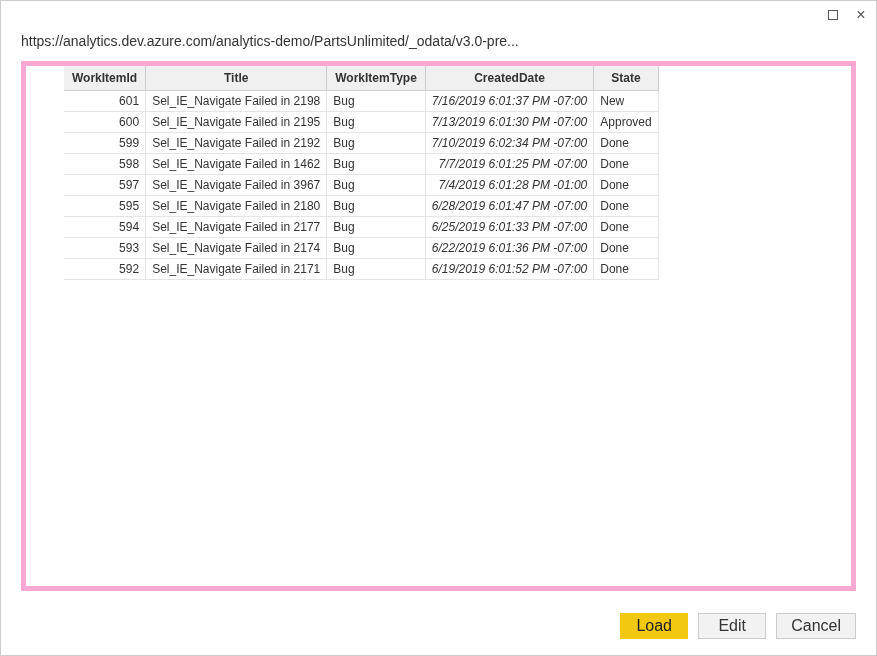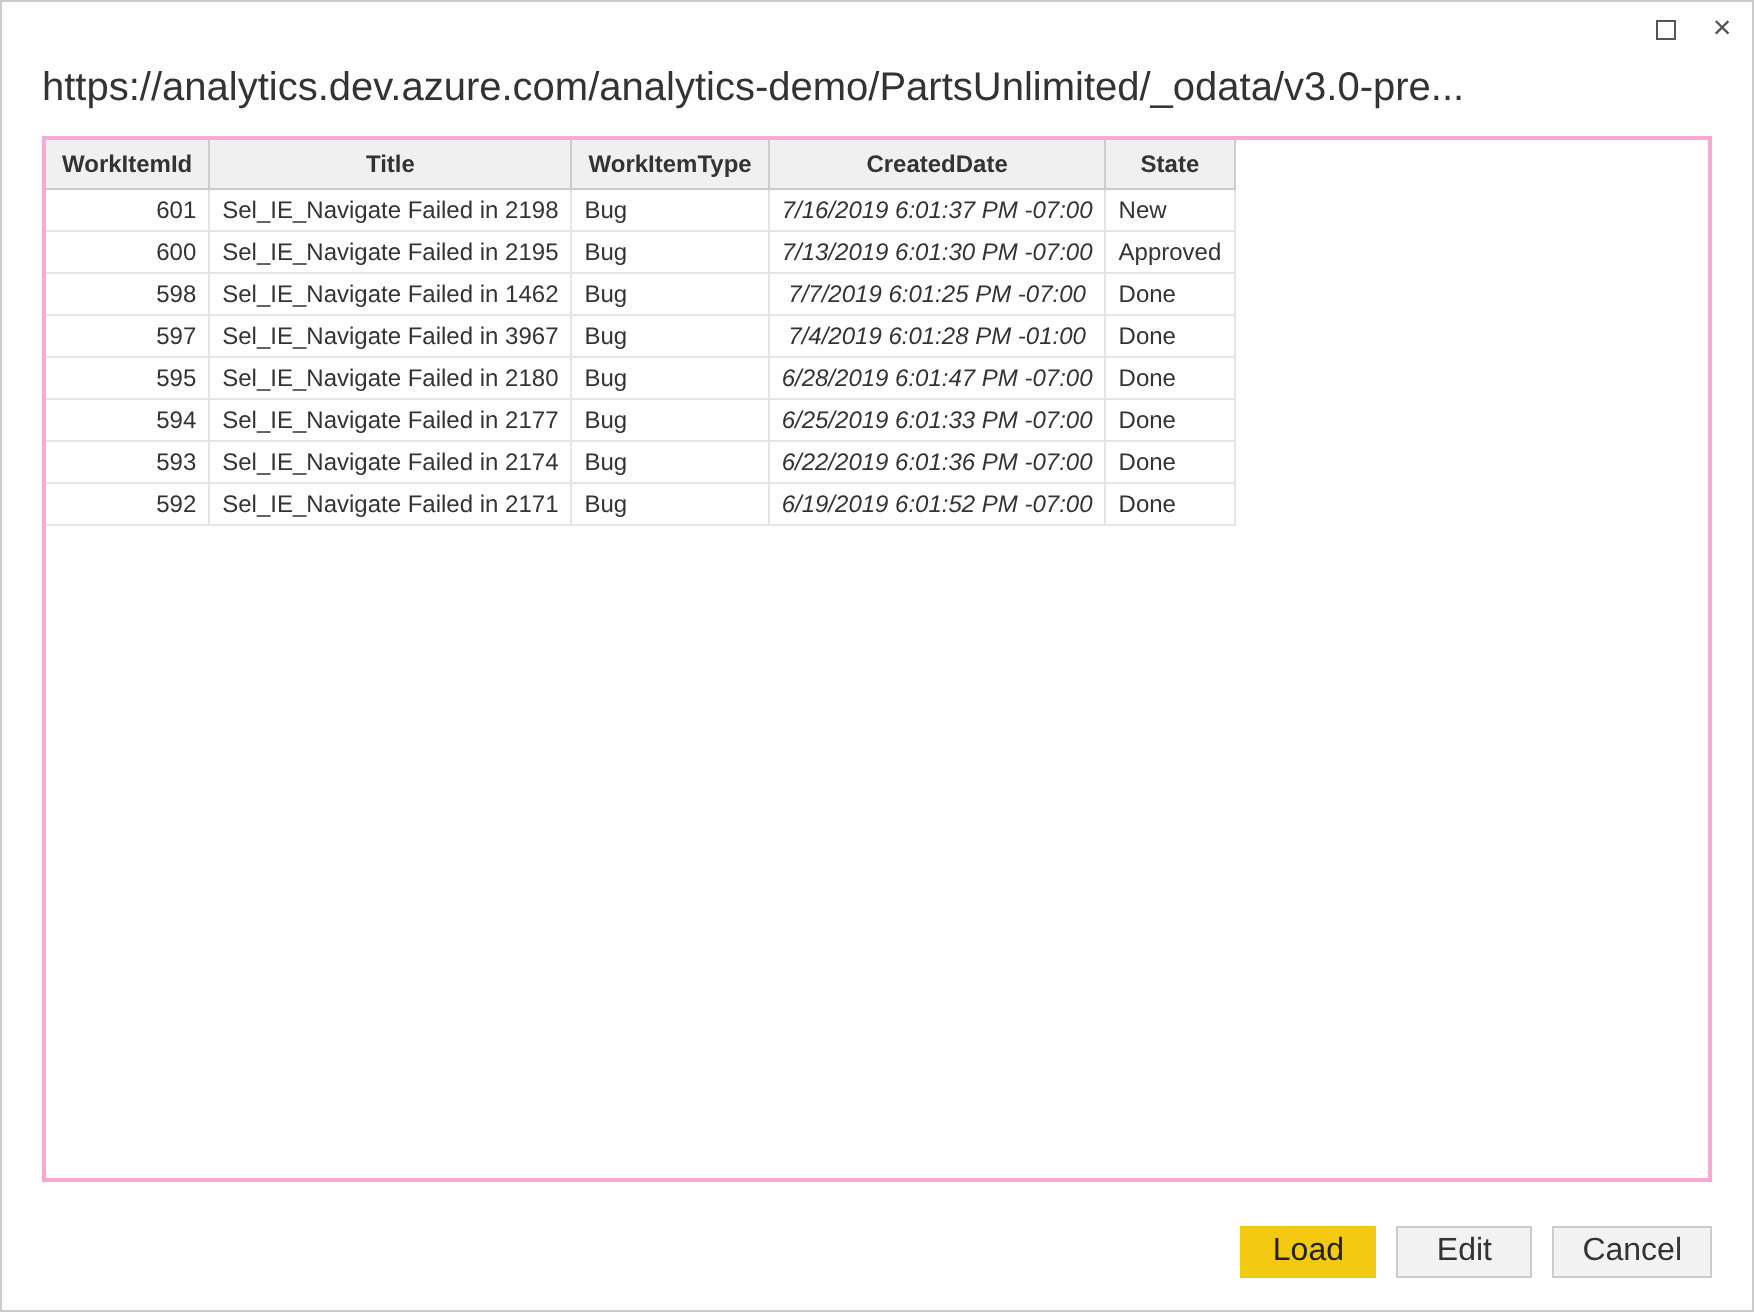--- a/index.html
+++ b/index.html
@@ -35,33 +35,34 @@
     .titlebar .maximize-icon {
       width: 10px;
       height: 10px;
       border: 1px solid #555;
     }
     .titlebar .close-x {
       font-size: 16px;
       font-weight: 300;
     }
     .url-title {
-      font-size: 20px;
+      font-size: 14px;
       color: #333;
       padding: 4px 20px 12px 20px;
       white-space: nowrap;
       overflow: hidden;
       text-overflow: ellipsis;
     }
     .content {
       flex: 1;
       margin: 0 20px 12px 20px;
-      border: 2px solid #f9a8d4;
+      border: 5px solid #f9a8d4;
       overflow: hidden;
       background: #fff;
+      padding-left: 38px;
     }
     table {
       border-collapse: collapse;
       font-size: 12px;
       color: #333;
     }
     thead th {
       background: #f0f0f0;
       font-weight: 600;
       padding: 5px 8px;
@@ -76,21 +77,21 @@
       border-bottom: 1px solid #e4e4e4;
       white-space: nowrap;
       height: 19px;
       font-size: 12px;
     }
     tbody td.num {
       text-align: right;
       padding-right: 6px;
     }
     tbody td.date {
-      text-align: center;
+      text-align: right;
       font-style: italic;
     }
     thead th.col-id { min-width: 80px; }
     thead th.col-title { min-width: 160px; }
     thead th.col-type { min-width: 90px; }
     thead th.col-date { min-width: 150px; }
     thead th.col-state { min-width: 55px; }
     .footer {
       display: flex;
       justify-content: flex-end;
@@ -149,20 +150,27 @@
           <td>New</td>
         </tr>
         <tr>
           <td class="num">600</td>
           <td>Sel_IE_Navigate Failed in 2195</td>
           <td>Bug</td>
           <td class="date">7/13/2019 6:01:30 PM -07:00</td>
           <td>Approved</td>
         </tr>
         <tr>
+          <td class="num">599</td>
+          <td>Sel_IE_Navigate Failed in 2192</td>
+          <td>Bug</td>
+          <td class="date">7/10/2019 6:02:34 PM -07:00</td>
+          <td>Done</td>
+        </tr>
+        <tr>
           <td class="num">598</td>
           <td>Sel_IE_Navigate Failed in 1462</td>
           <td>Bug</td>
           <td class="date">7/7/2019 6:01:25 PM -07:00</td>
           <td>Done</td>
         </tr>
         <tr>
           <td class="num">597</td>
           <td>Sel_IE_Navigate Failed in 3967</td>
           <td>Bug</td>

